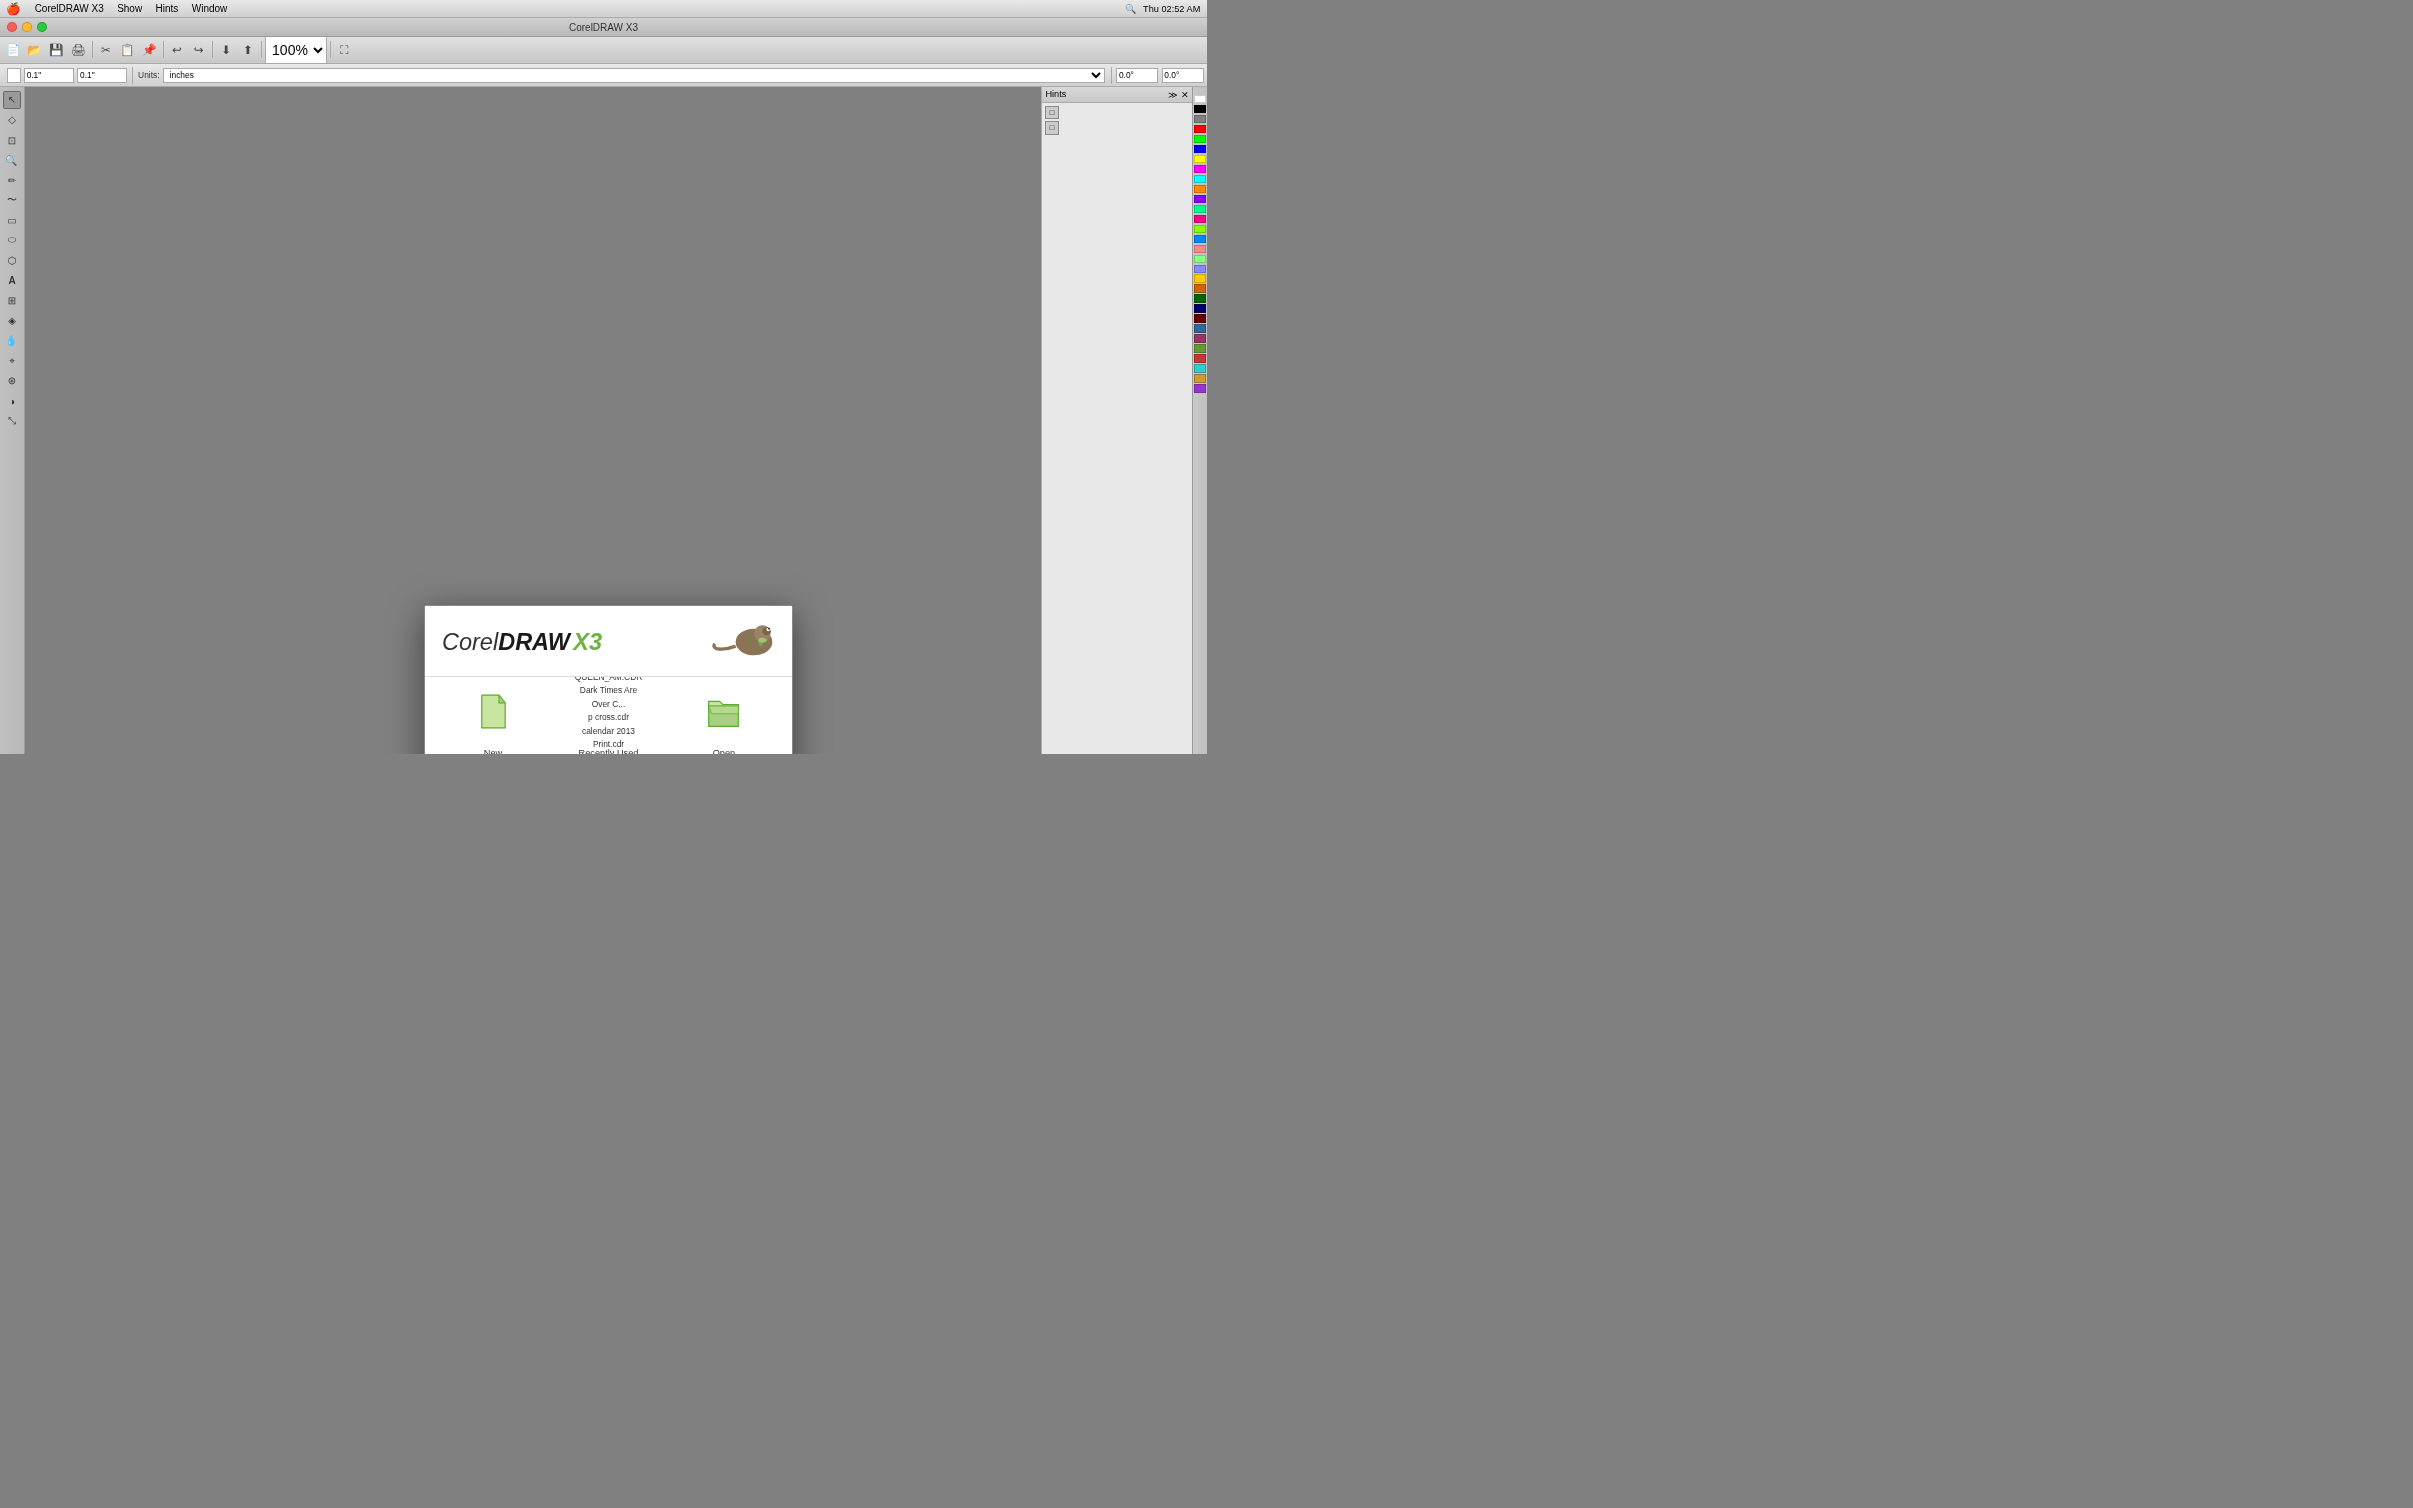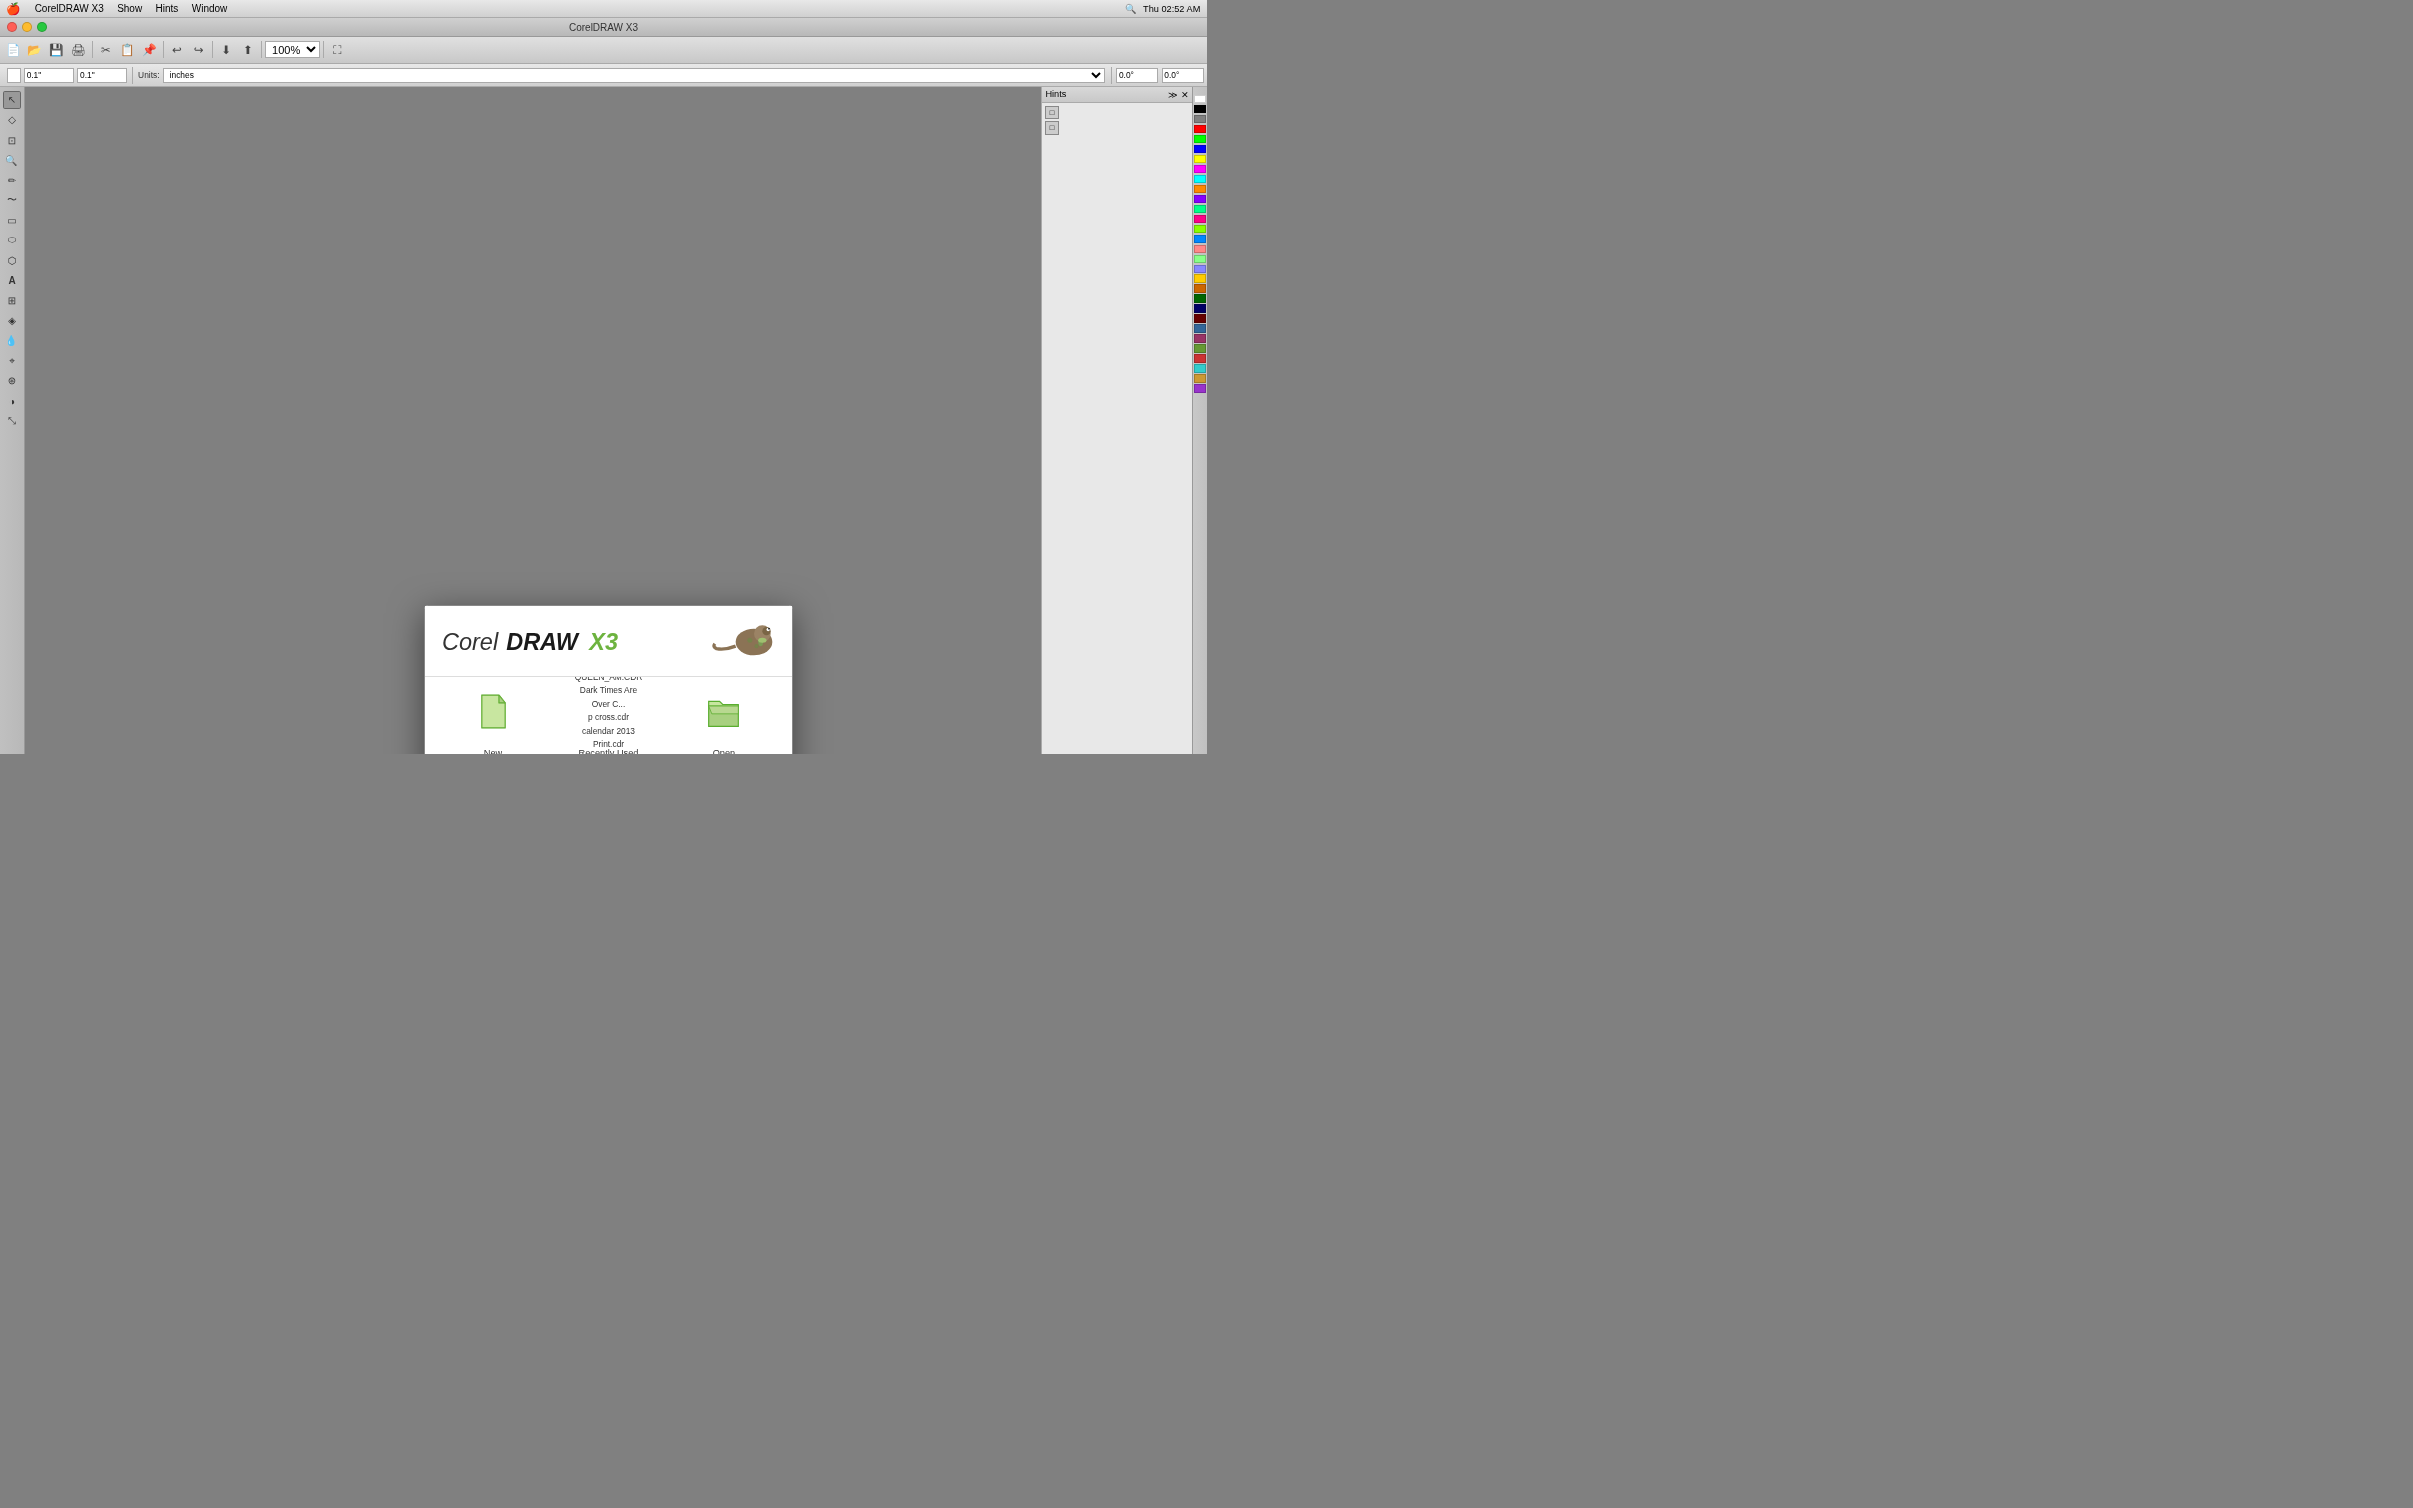--- a/index.html
+++ b/index.html
@@ -97,22 +97,22 @@
       font-size: 11.7px;
       color: #444;
     }
     .toolbar-separator {
       width: 0.8px;
       height: 17px;
       background: #aaa;
       margin: 0 1.7px;
     }
     .zoom-select {
-      height: 17px;
-      font-size: 11px;
+      height: 28px;
+      font-size: 14px;
       border: 0.8px solid #aaa;
       background: #fff;
       padding: 0 1.7px;
     }
 
     
     .toolbar2 {
       width: 100%;
       height: 23.5px;
       background: linear-gradient(to bottom, #e8e8e8, #d0d0d0);
@@ -292,21 +292,21 @@
       border-bottom: 0.8px solid #ddd;
       display: flex;
       align-items: center;
       justify-content: space-between;
       position: relative;
       background: #fff;
     }
     .dialog-logo {
       display: flex;
       align-items: baseline;
-      gap: 8px;
+      gap: 0;
     }
     .logo-corel {
       font-size: 23.5px;
       font-weight: 400;
       color: #333;
       font-style: italic;
     }
     .logo-draw {
       font-size: 23.5px;
       font-weight: 900;

